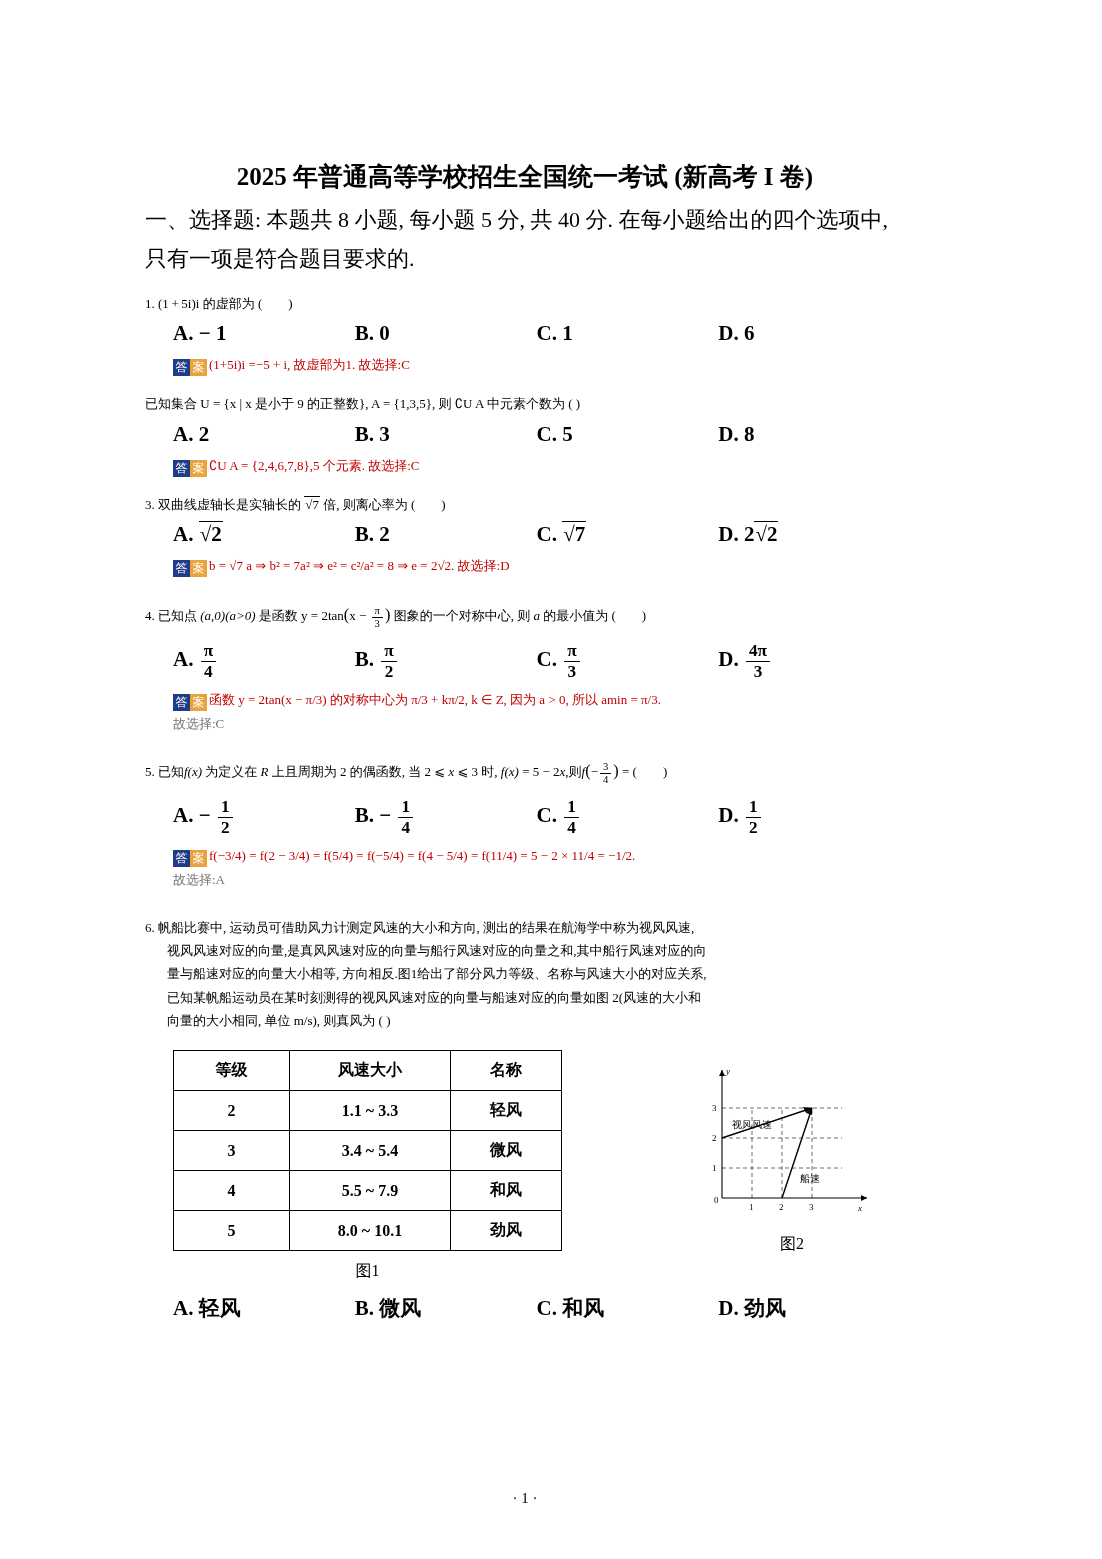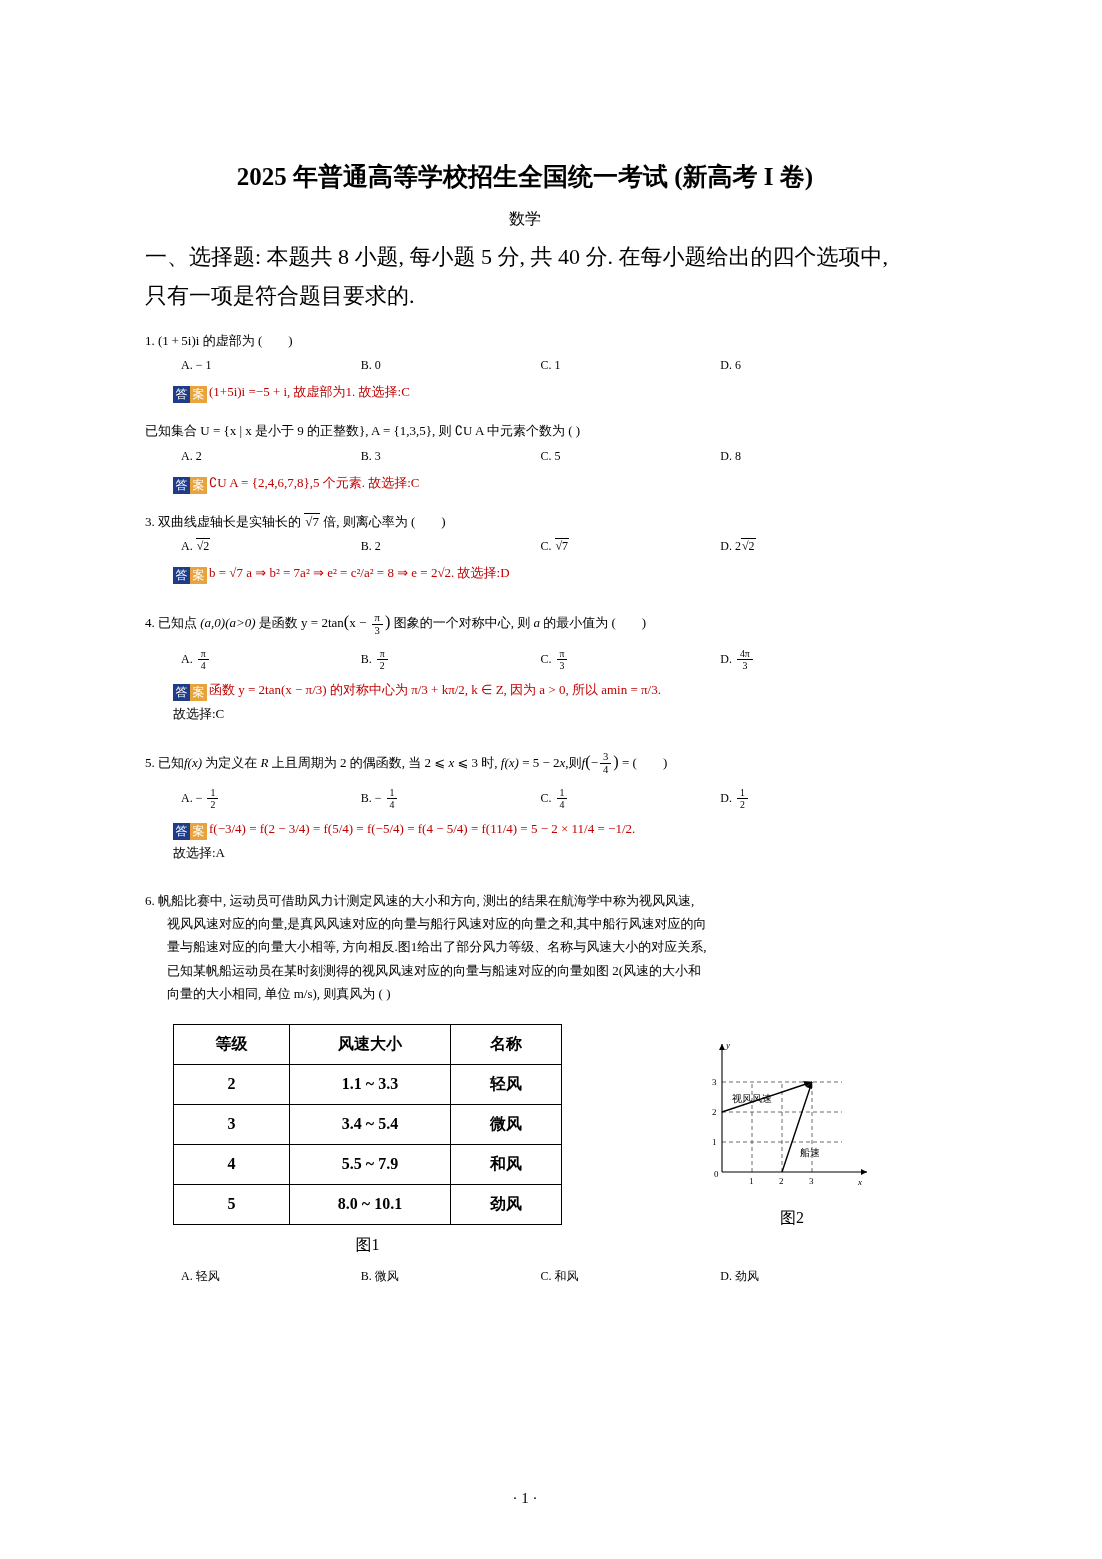--- a/index.html
+++ b/index.html
@@ -37,35 +37,36 @@
   }
   .q {
     font-size:13px;
     line-height:1.8;
     margin-top:14px;
   }
   .q-cont { margin-left:22px; }
   .opts {
     display:flex;
     margin-top:6px;
-    margin-left:36px;
-    font-size:12px;
+    margin-left:28px;
+    font-size:21px;
+    font-weight:bold;
   }
   .opts > div { width:196px; }
   .ans-line {
     margin-top:8px;
     margin-left:28px;
     font-size:13px;
     color:#c00000;
     line-height:1.7;
   }
   .ans-line2 {
     margin-left:28px;
     font-size:13px;
-    color:#000000;
+    color:#737373;
     line-height:1.7;
   }
   .badge {
     display:inline-block;
     vertical-align:-2px;
     margin-right:2px;
   }
   .badge span {
     display:inline-block;
     width:17px; height:17px;
@@ -123,21 +124,20 @@
     text-align:center;
     font-size:15px;
   }
 </style>
 </head>
 <body>
 
 <div class="page">
 
   <div class="title">2025 年普通高等学校招生全国统一考试 (新高考 I 卷)</div>
-  <div class="subject">数学</div>
 
   <div class="content">
 
     <div class="intro">一、选择题: 本题共 8 小题, 每小题 5 分, 共 40 分. 在每小题给出的四个选项中, 只有一项是符合题目要求的.</div>
 
     <div class="q">
       <span>1. (1 + 5i)i 的虚部为 (  )</span>
     </div>
     <div class="opts">
       <div>A. − 1</div>

